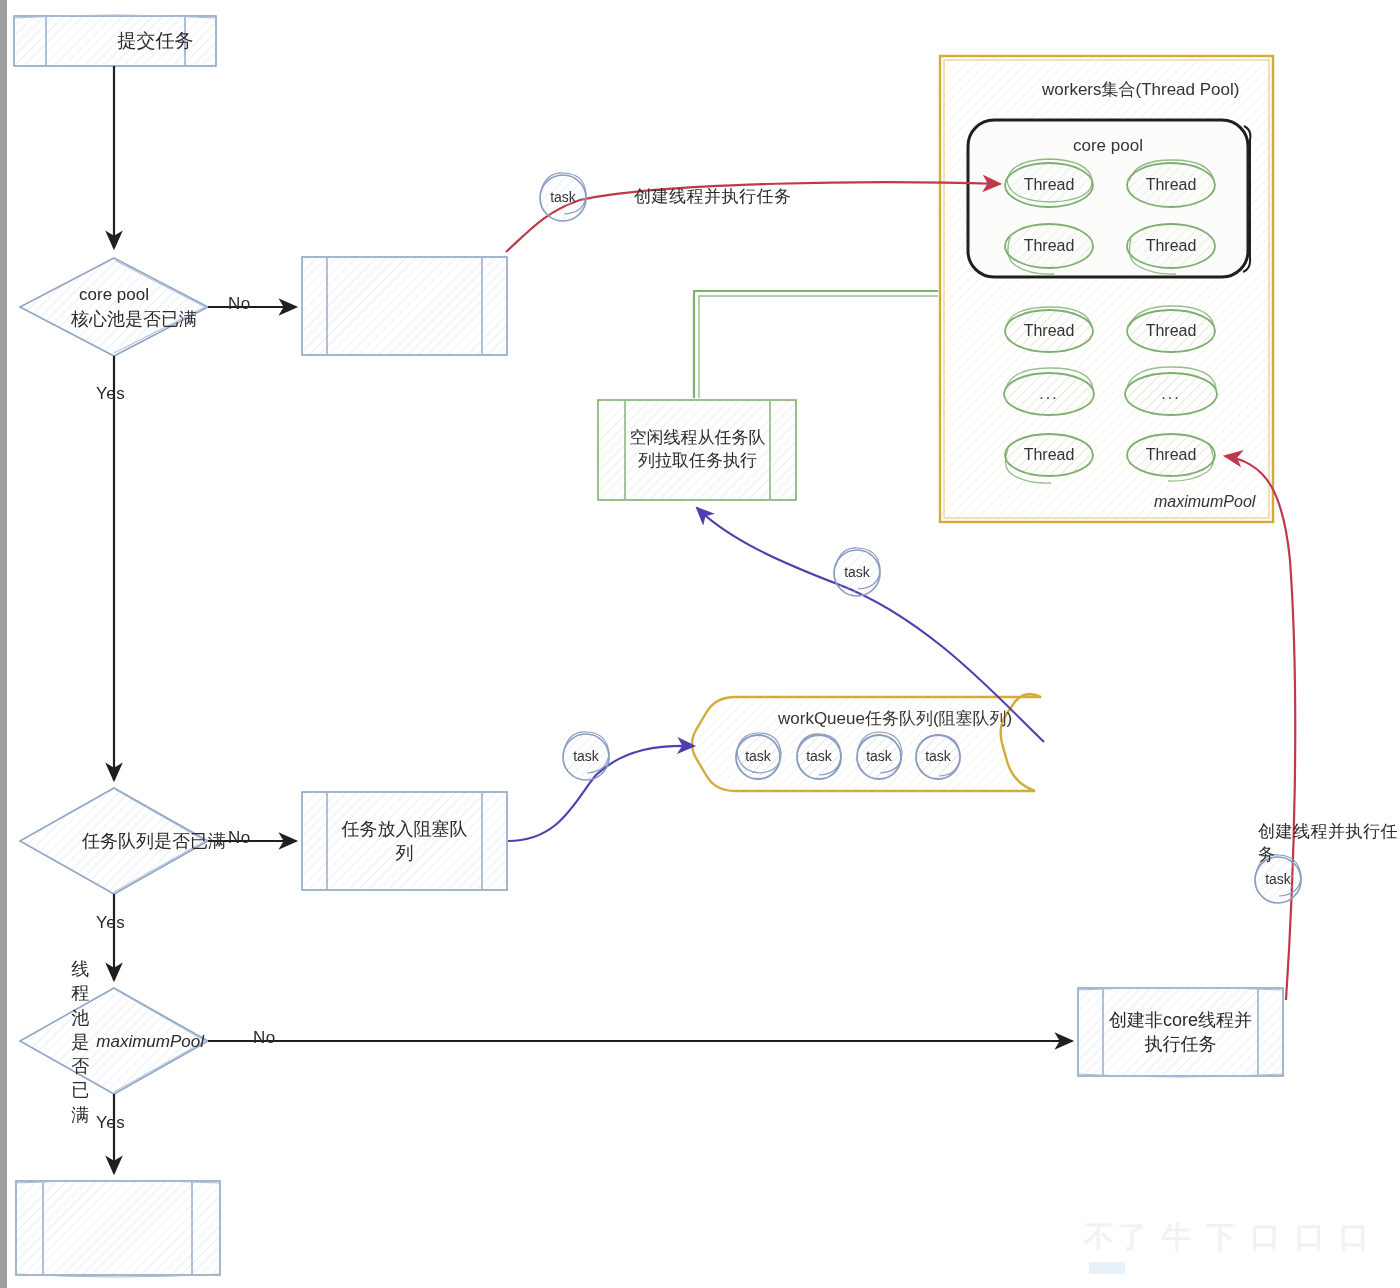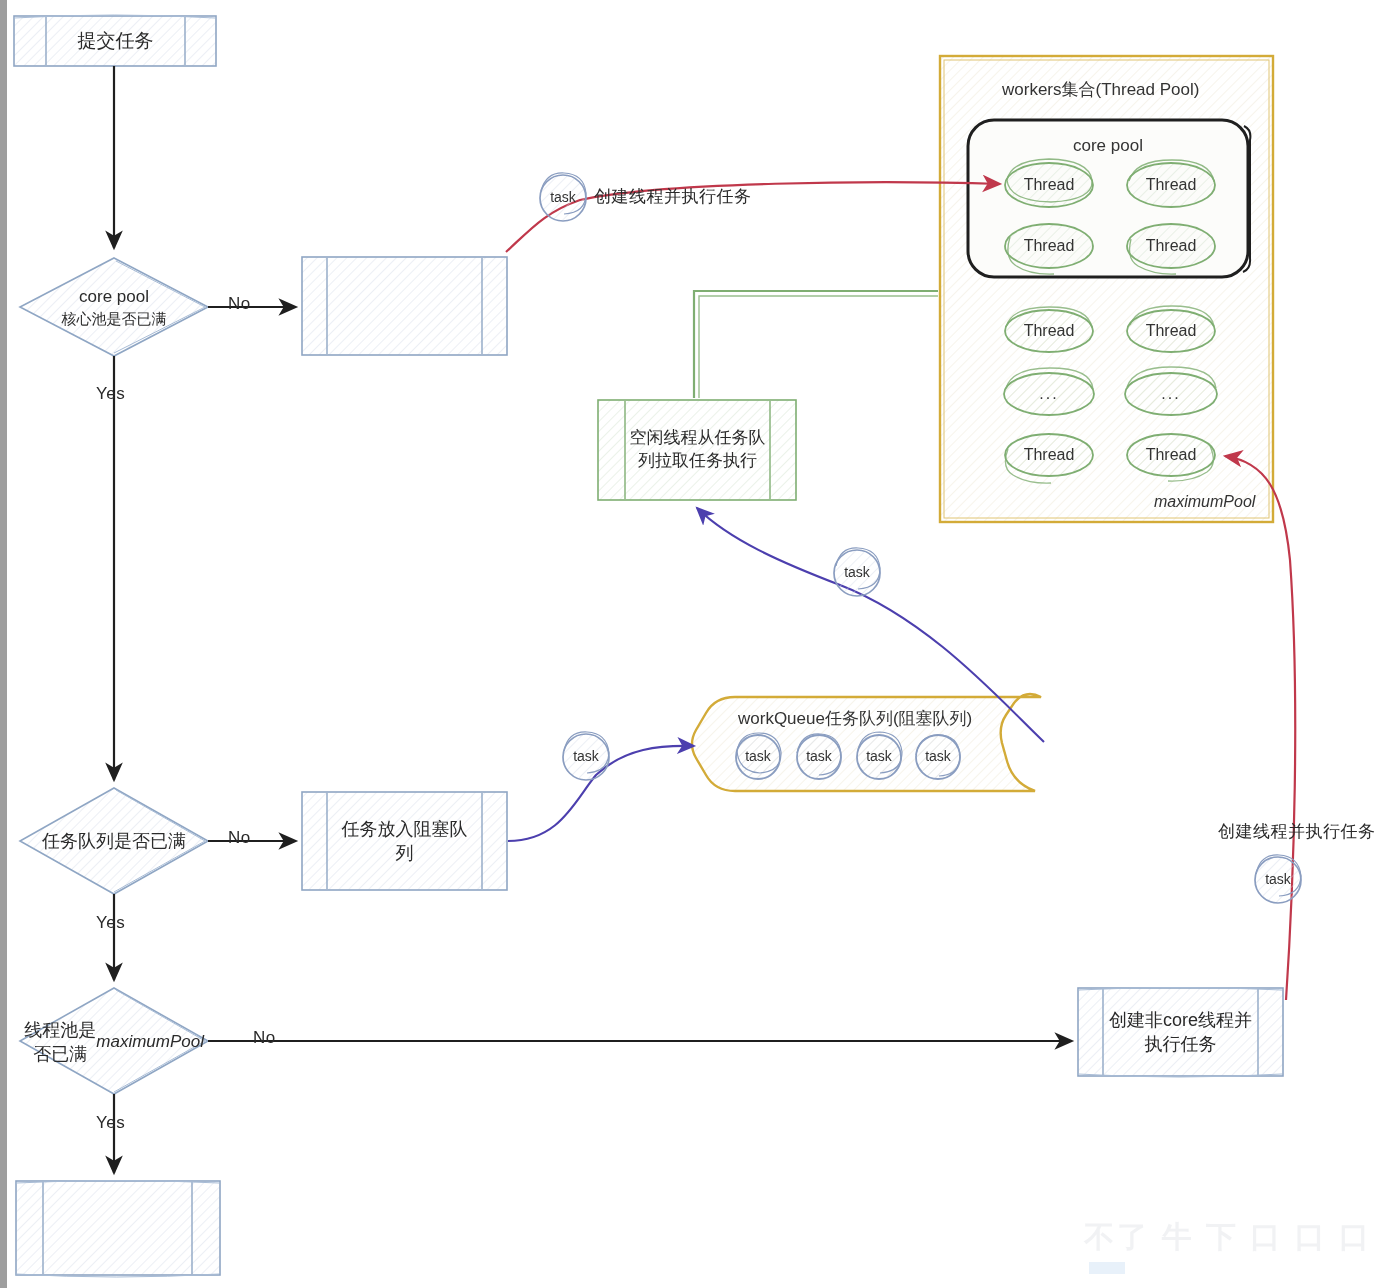--- a/index.html
+++ b/index.html
@@ -31,21 +31,21 @@
     position: absolute;
     display: flex;
     align-items: center;
     justify-content: center;
     text-align: center;
     color: #2a2a2a;
     line-height: 1.35;
     pointer-events: none;
     white-space: pre-line;
   }
-  .cn { font-family: "Liberation Sans", sans-serif; }
+  .cn { font-family: "Liberation Sans", sans-serif; padding-left: 40px; }
   .lbl-edge {
     position: absolute;
     color: #2a2a2a;
     font-size: 17px;
     letter-spacing: 0.5px;
   }
   .pool-title {
     position: absolute;
     color: #333;
     font-size: 17px;
@@ -264,21 +264,21 @@
     <g>
       <circle cx="1278" cy="880" r="23" fill="url(#hatch)" stroke="#8a9dc0" stroke-width="1.7"></circle>
       <path d="M1256,874 q4,-20 23,-19 q20,1 22,21 q-1,19 -22,20" fill="none" stroke="#8a9dc0" stroke-width="1.2"></path>
     </g>
   </svg>
 
   <div class="node-label cn" style="left:46px; top:16px; width:139px; height:50px; font-size:19px;">提交任务</div>
 
   <div class="node-label" style="left:24px; top:280px; width:180px; height:56px; flex-direction:column; font-size:17px;">
     <span>core pool</span>
-    <span class="cn" style="font-size:15px;">核心池是否已满</span>
+    <span class="cn" style="font-size:18px;">核心池是否已满</span>
   </div>
 
 
   <div class="node-label cn" style="left:625px; top:400px; width:145px; height:100px; font-size:17px; padding:12px 3px; box-sizing:border-box;">空闲线程从任务队列拉取任务执行</div>
 
   <div class="node-label cn" style="left:24px; top:824px; width:180px; height:34px; font-size:18px;">任务队列是否已满</div>
 
   <div class="node-label cn" style="left:327px; top:792px; width:155px; height:98px; font-size:18px; padding:0 6px; box-sizing:border-box;">任务放入阻塞队列</div>
 
   <div class="node-label" style="left:24px; top:1014px; width:180px; height:56px; flex-direction:row; font-size:17px;">

